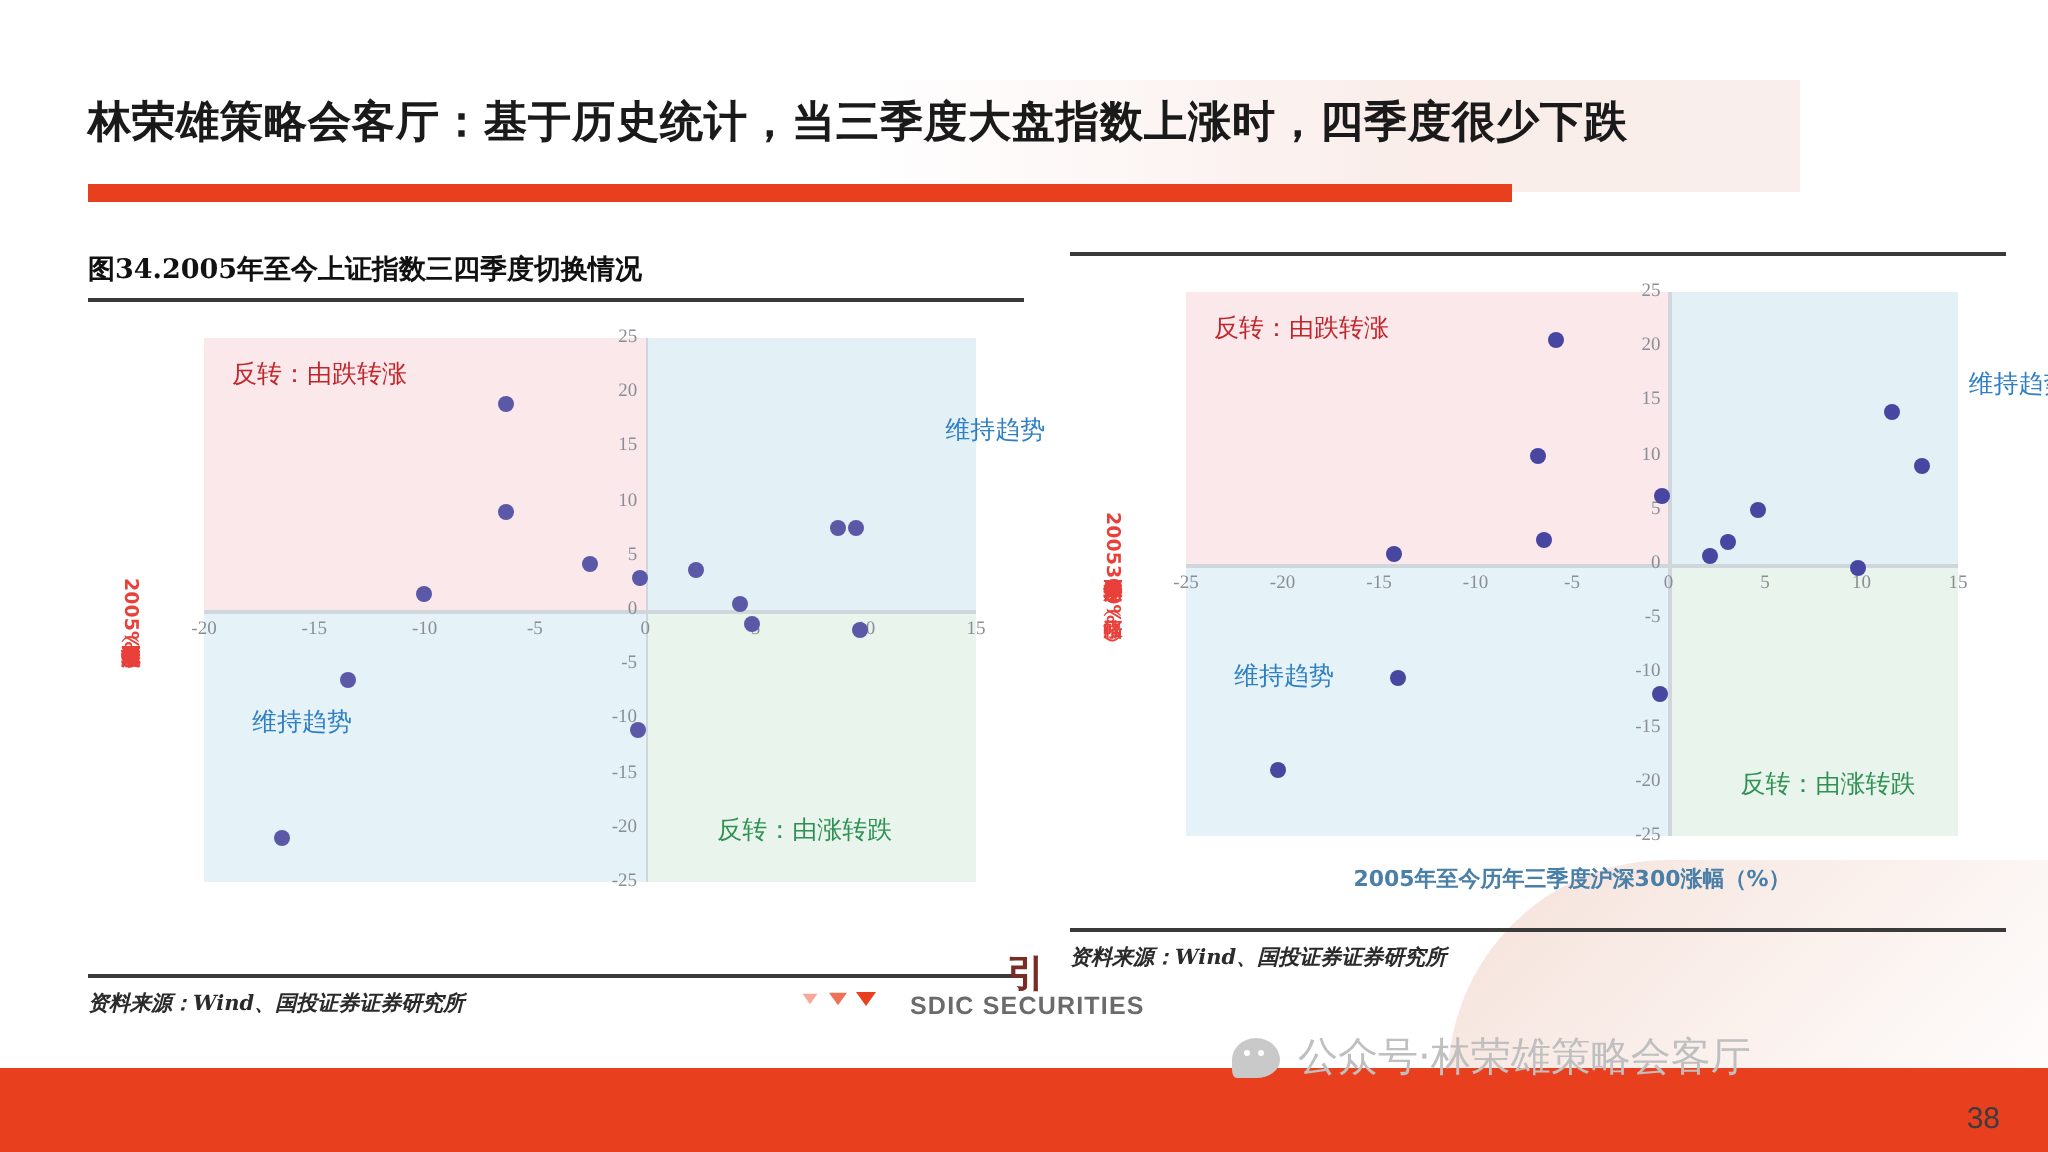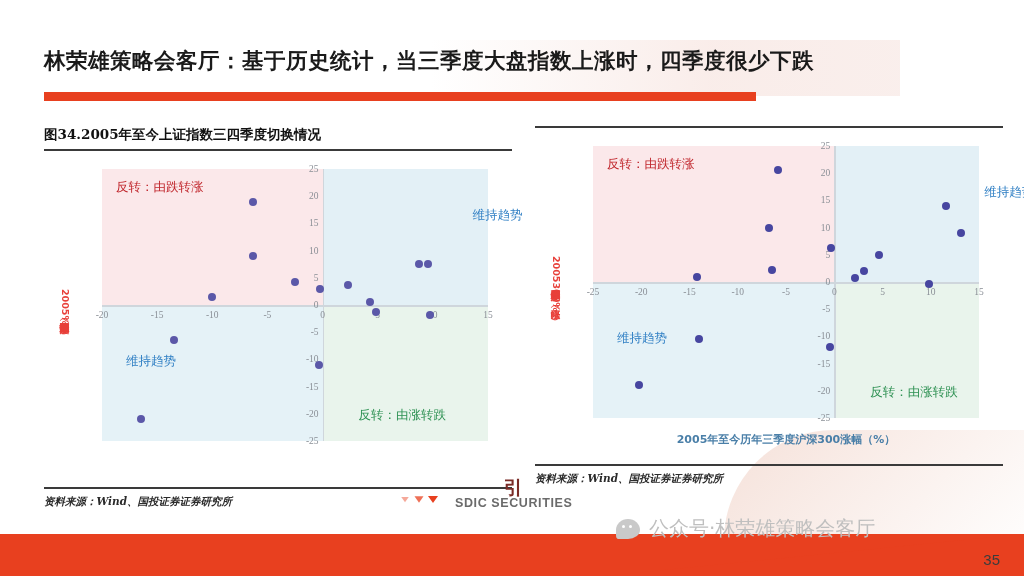--- a/index.html
+++ b/index.html
@@ -356,13 +356,13 @@
   <div class="sdic-name">SDIC SECURITIES</div>
 </div>
 
 <div class="watermark">
   <div class="wechat-icon"></div>
   <span>公众号·林荣雄策略会客厅</span>
 </div>
 
 <div class="footer-band"></div>
 <div class="footer-text">数据来源：Wind，国投证券证券研究所</div>
-<div class="page-num">35</div>
+<div class="page-num">38</div>
 
 </body></html>

